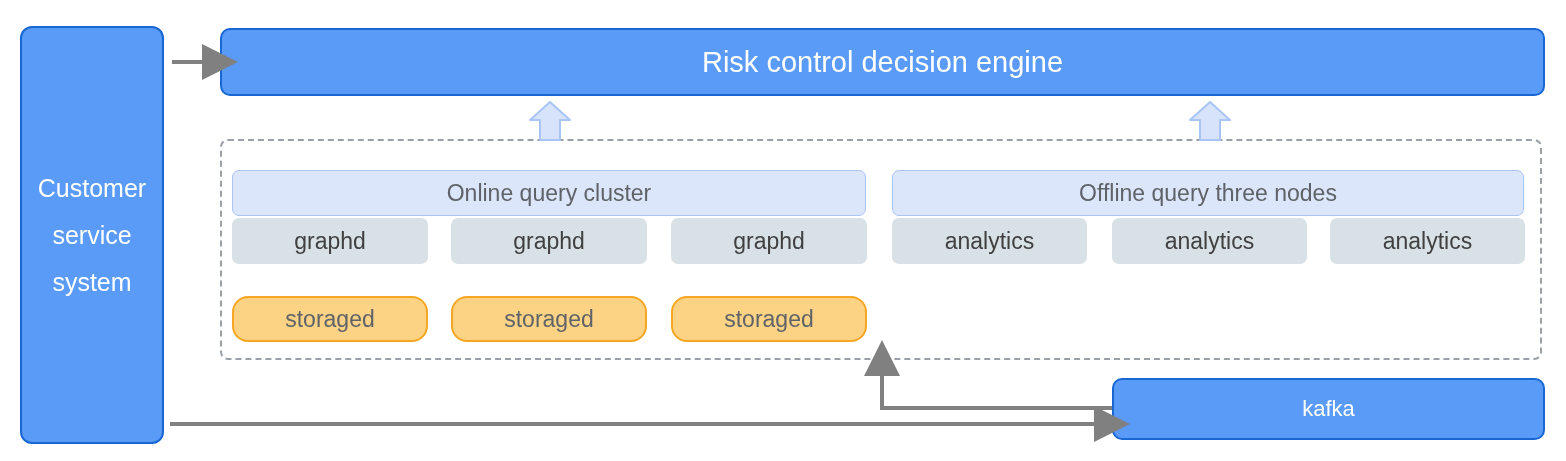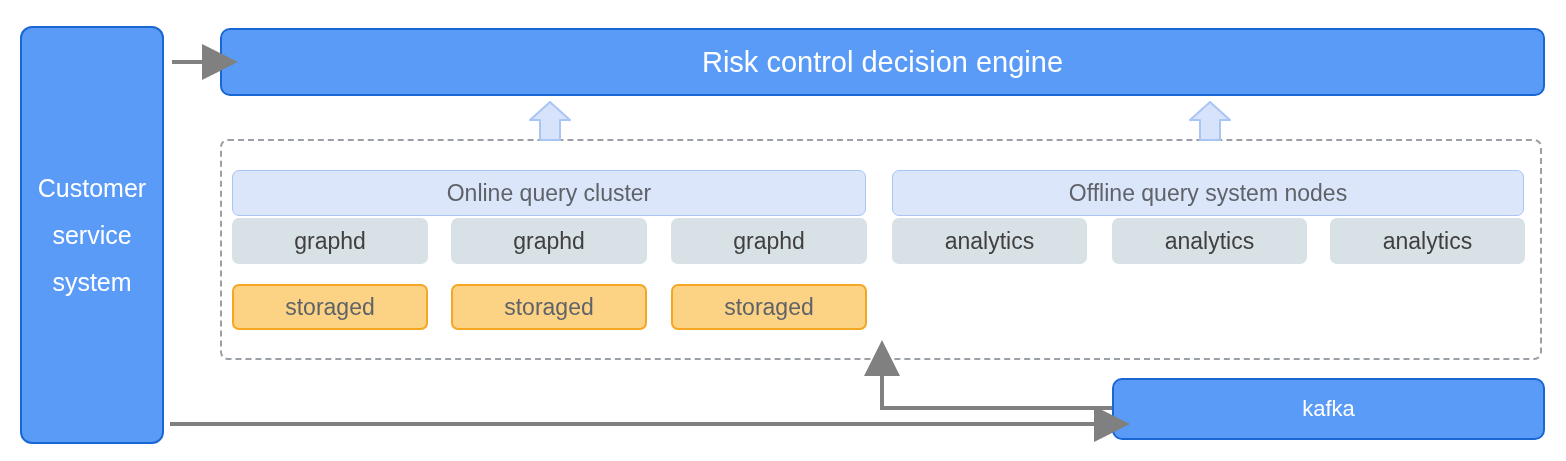--- a/index.html
+++ b/index.html
@@ -81,25 +81,25 @@
     background: #d8e1e6;
     border-radius: 7px;
     color: #404040;
     font-size: 23px;
     height: 46px;
     top: 218px;
   }
   .storaged-box {
     background: #fcd385;
     border: 2px solid #f5a623;
-    border-radius: 7px;
+    border-radius: 16px;
     color: #5f6368;
     font-size: 23px;
     height: 46px;
-    top: 284px;
+    top: 296px;
   }
 
   
   #connectors {
     position: absolute;
     left: 0; top: 0;
     width: 1566px; height: 461px;
     pointer-events: none;
   }
 
@@ -132,21 +132,21 @@
   <div class="box blue-box" id="kafka-box">
     <span>kafka</span>
   </div>
 
   <div id="cluster"></div>
 
   <div class="box group-header" id="header-online">
     <span>Online query cluster</span>
   </div>
   <div class="box group-header" id="header-offline">
-    <span>Offline query system nodes</span>
+    <span>Offline query three nodes</span>
   </div>
 
   <div class="box node-box" style="left:232px; width:196px;">
     <span>graphd</span>
   </div>
   <div class="box node-box" style="left:451px; width:196px;">
     <span>graphd</span>
   </div>
   <div class="box node-box" style="left:671px; width:196px;">
     <span>graphd</span>

